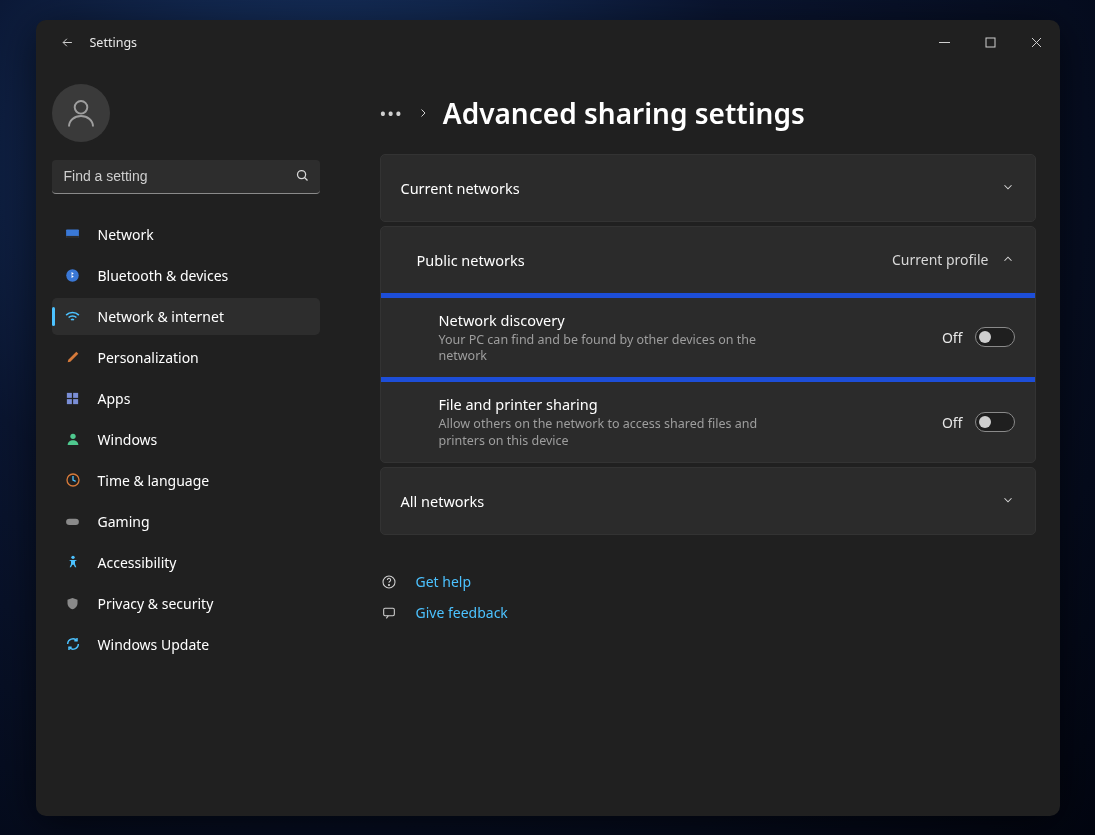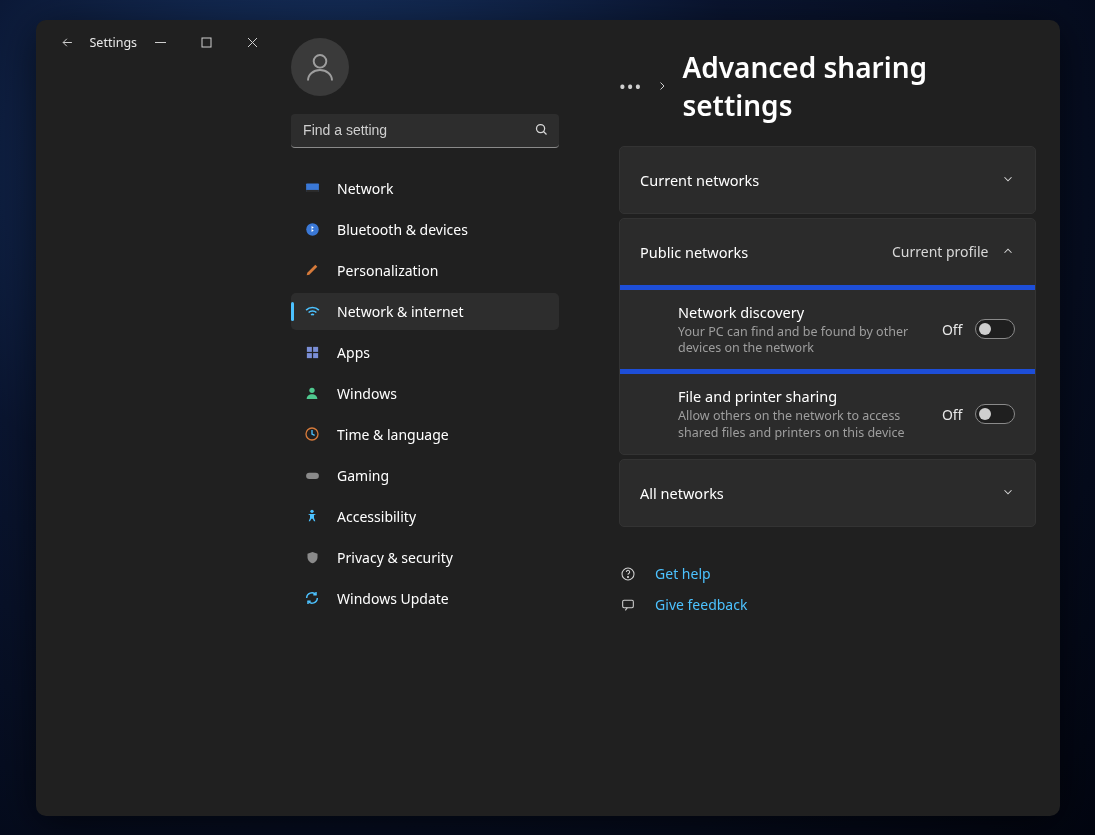--- a/index.html
+++ b/index.html
@@ -15,21 +15,21 @@
     height: 835px;
     overflow: hidden;
   }
   .window {
     width: 1024px;
     height: 796px;
     background: #202020;
     border-radius: 10px;
     overflow: hidden;
     display: flex;
-    flex-direction: row;
+    flex-direction: column;
     box-shadow: 0 8px 40px rgba(0,0,0,0.6);
   }
   
   .titlebar {
     height: 46px;
     display: flex;
     align-items: center;
     padding-left: 18px;
   }
   .back-btn {
@@ -93,21 +93,21 @@
     padding: 0 20px;
   }
   .panel-head {
     height: 66px; display: flex; align-items: center; gap: 12px;
   }
   .panel-title { font-size: 14.5px; color: #ffffff; }
   .panel-spacer { flex: 1; }
   .panel-note { font-size: 14px; color: #d8d8d8; }
   .chev { color: #d8d8d8; }
   .panel-group { background: #2b2b2b; border: 1px solid #333333; border-radius: 5px; overflow: hidden; }
-  .panel-group .panel-head { padding: 0 20px; }
+  .panel-group .panel-head { padding: 0 20px; margin-left: 16px; }
   .sub-row {
     display: flex; align-items: center; gap: 16px;
     padding: 12px 20px 12px 58px;
     border-top: 5px solid #1d4ed8;
   }
   .sub-text { flex: 1; min-width: 0; }
   .sub-title { font-size: 14.5px; color: #ffffff; }
   .sub-desc { font-size: 12.5px; color: #9e9e9e; margin-top: 2px; max-width: 360px; line-height: 1.35; }
   .toggle-wrap { display: flex; align-items: center; gap: 12px; }
   .toggle-label { font-size: 14px; color: #e8e8e8; }
@@ -190,37 +190,37 @@
         </div>
         <div class="nav-item">
           <span class="nav-icon">
               <svg width="15" height="15" viewBox="0 0 24 24">
                 <circle cx="12" cy="12" r="10" fill="#3a78d6"></circle>
                 <path d="M10 7l5 3.5-5 3.5v-7zm0 7l5 3.5-5 3.5v-7z" fill="#fff" transform="scale(0.7) translate(5,2)"></path>
               </svg>
             </span>
           <span>Bluetooth &amp; devices</span>
         </div>
-        <div class="nav-item">
-          <span class="nav-icon">
-              <svg width="16" height="16" viewBox="0 0 24 24">
-                <path d="M4 20l4-1 12-12-3-3L5 16z" fill="#d67a3a"></path>
-              </svg>
-            </span>
-          <span>Personalization</span>
-        </div>
         <div class="nav-item active">
           <span class="nav-icon">
               <svg width="17" height="17" viewBox="0 0 24 24" fill="none" stroke="#4cc2ff" stroke-width="2.2">
                 <path d="M3 10c5-5 13-5 18 0"></path>
                 <path d="M6.5 13.5c3-3 8-3 11 0"></path>
                 <path d="M10 17c1-1 3-1 4 0"></path>
               </svg>
             </span>
           <span>Network &amp; internet</span>
+        </div>
+        <div class="nav-item">
+          <span class="nav-icon">
+              <svg width="16" height="16" viewBox="0 0 24 24">
+                <path d="M4 20l4-1 12-12-3-3L5 16z" fill="#d67a3a"></path>
+              </svg>
+            </span>
+          <span>Personalization</span>
         </div>
         <div class="nav-item">
           <span class="nav-icon">
               <svg width="15" height="15" viewBox="0 0 24 24">
                 <rect x="3" y="3" width="8" height="8" fill="#7a8ed6"></rect>
                 <rect x="13" y="3" width="8" height="8" fill="#7a8ed6"></rect>
                 <rect x="3" y="13" width="8" height="8" fill="#7a8ed6"></rect>
                 <rect x="13" y="13" width="8" height="8" fill="#7a8ed6"></rect>
               </svg>
             </span>

